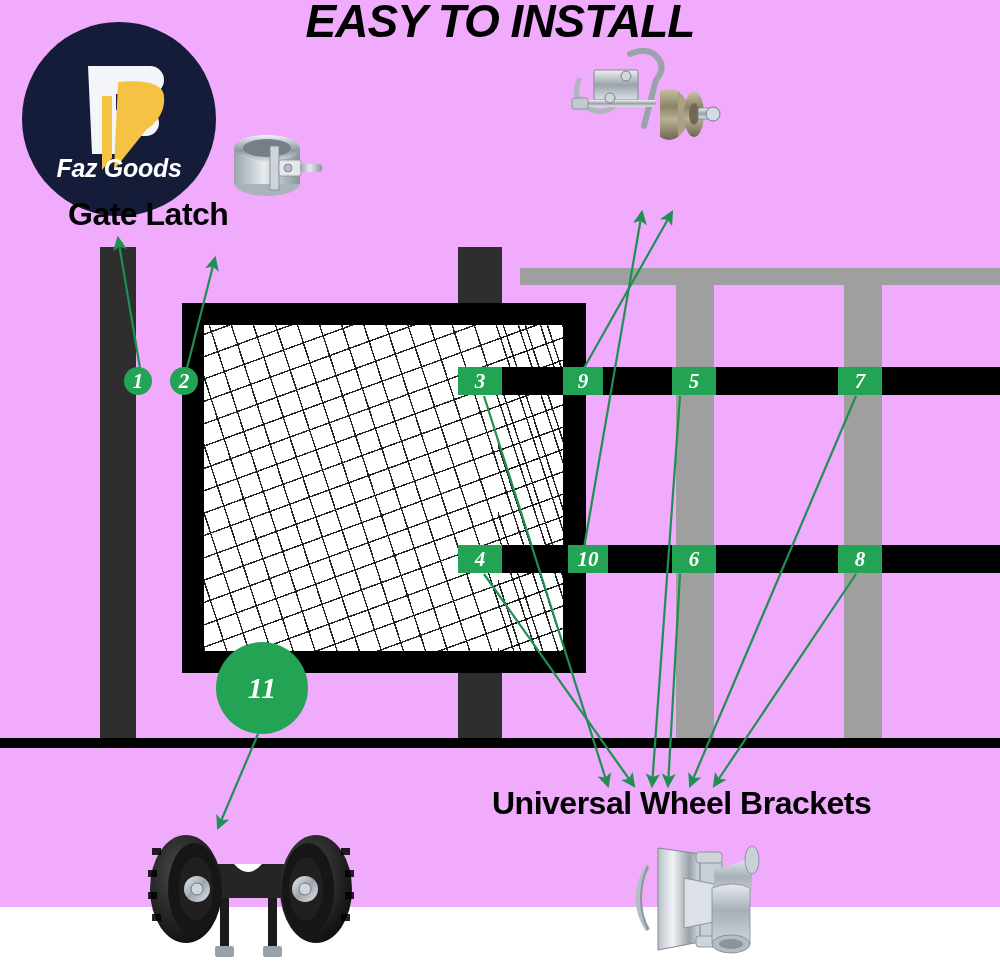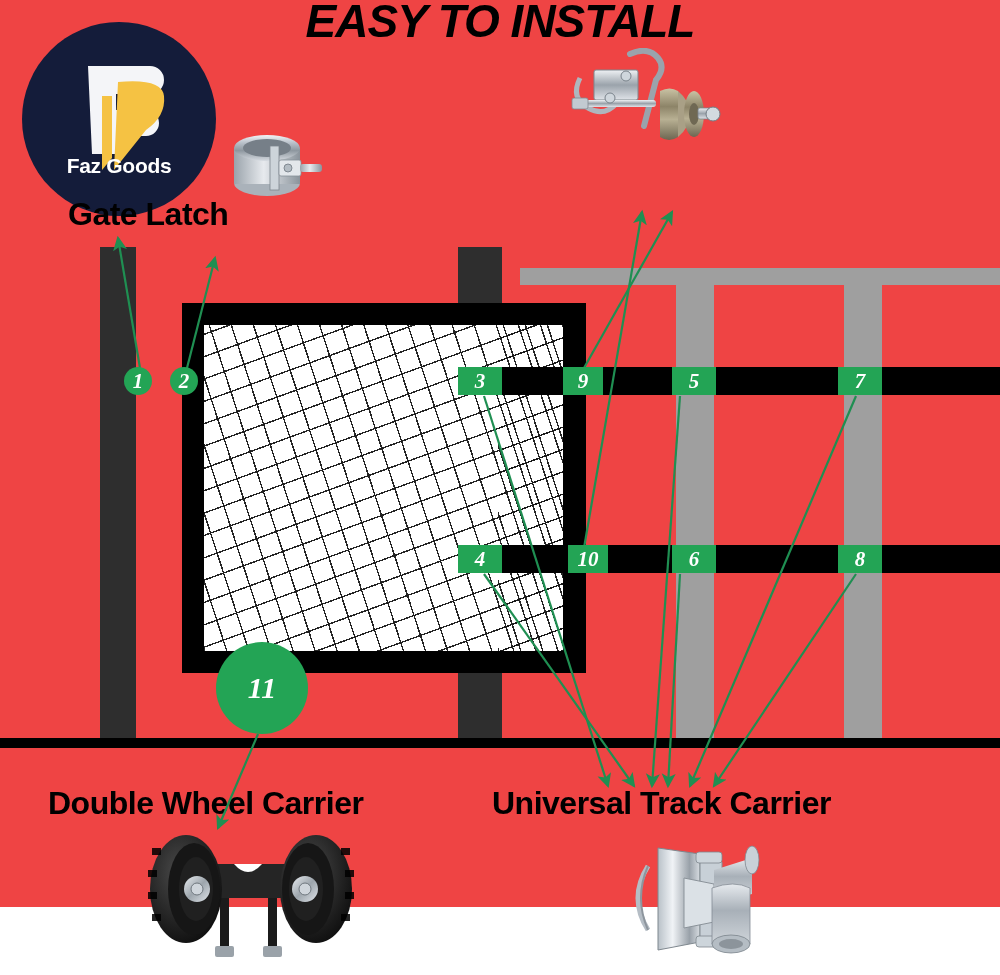--- a/index.html
+++ b/index.html
@@ -1,35 +1,35 @@
 <!DOCTYPE html>
 <html><head>
 <meta charset="utf-8">
 <style>
   html,body{margin:0;padding:0;background:#ffffff;}
   body{width:1000px;height:975px;position:relative;overflow:hidden;
        font-family:"Liberation Sans","DejaVu Sans",sans-serif;}
-  #stage{position:absolute;left:0;top:0;width:1000px;height:907px;background:#ef4444;}
+  #stage{position:absolute;left:0;top:0;width:1000px;height:907px;background:#f0abfc;}
 
   
   .hdg{position:absolute;font-weight:bold;color:#000;white-space:nowrap;
        letter-spacing:-0.5px;}
   #title{left:0;top:-6px;width:1000px;text-align:center;font-size:46px;
          font-style:italic;font-weight:bold;letter-spacing:-1px;}
   #lbl-gate-latch{left:68px;top:196px;font-size:32px;}
   #lbl-pipe-rollers{left:494px;top:168px;font-size:32px;}
   #lbl-double-wheel{left:48px;top:785px;font-size:32px;}
   #lbl-universal{left:492px;top:785px;font-size:32px;}
 
   
   #logo{position:absolute;left:22px;top:22px;width:194px;height:194px;
         border-radius:50%;background:#141c3a;}
   #logo .mark{position:absolute;left:0;top:0;width:194px;height:194px;}
   #logo .brand{position:absolute;left:0;top:132px;width:194px;text-align:center;
-        color:#fff;font-size:21px;font-weight:bold;letter-spacing:-0.3px;}
+        color:#fff;font-size:25px;font-weight:bold;letter-spacing:-0.3px;font-style:italic;}
 
   
   .post{position:absolute;}
   .rail{position:absolute;background:#000;}
   .grayrail{position:absolute;background:#9f9f9f;}
   .darkpost{background:#2e2e2e;}
   .graypost{background:#9f9f9f;}
 
   #ground{position:absolute;left:0;top:738px;width:1000px;height:10px;background:#000;}
 
@@ -213,22 +213,21 @@
   <div id="gate-mesh-right"></div>
 
   <div class="rail" style="left:458px;top:367px;width:542px;height:28px;"></div>
   <div class="rail" style="left:458px;top:545px;width:542px;height:28px;"></div>
 
   <div class="rail" style="left:563px;top:303px;width:22px;height:370px;"></div>
 
   <div id="ground"></div>
 
   <div class="hdg" id="lbl-gate-latch">Gate Latch</div>
-  <div class="hdg" id="lbl-double-wheel">Double Wheel Carrier</div>
-  <div class="hdg" id="lbl-universal">Universal Track Carrier</div>
+  <div class="hdg" id="lbl-universal">Universal Wheel Brackets</div>
 
   <svg class="ov">
     <defs>
       <marker id="ah" markerWidth="7" markerHeight="7" refX="5.6" refY="3.2" orient="auto" markerUnits="strokeWidth">
         <path d="M0,0 L6.6,3.2 L0,6.4 L1.6,3.2 z" fill="#1f8f52"></path>
       </marker>
     </defs>
     <g stroke="#1f8f52" stroke-width="2.2" fill="none" marker-end="url(#ah)">
 
       <path d="M140,368 L118,238"></path>

